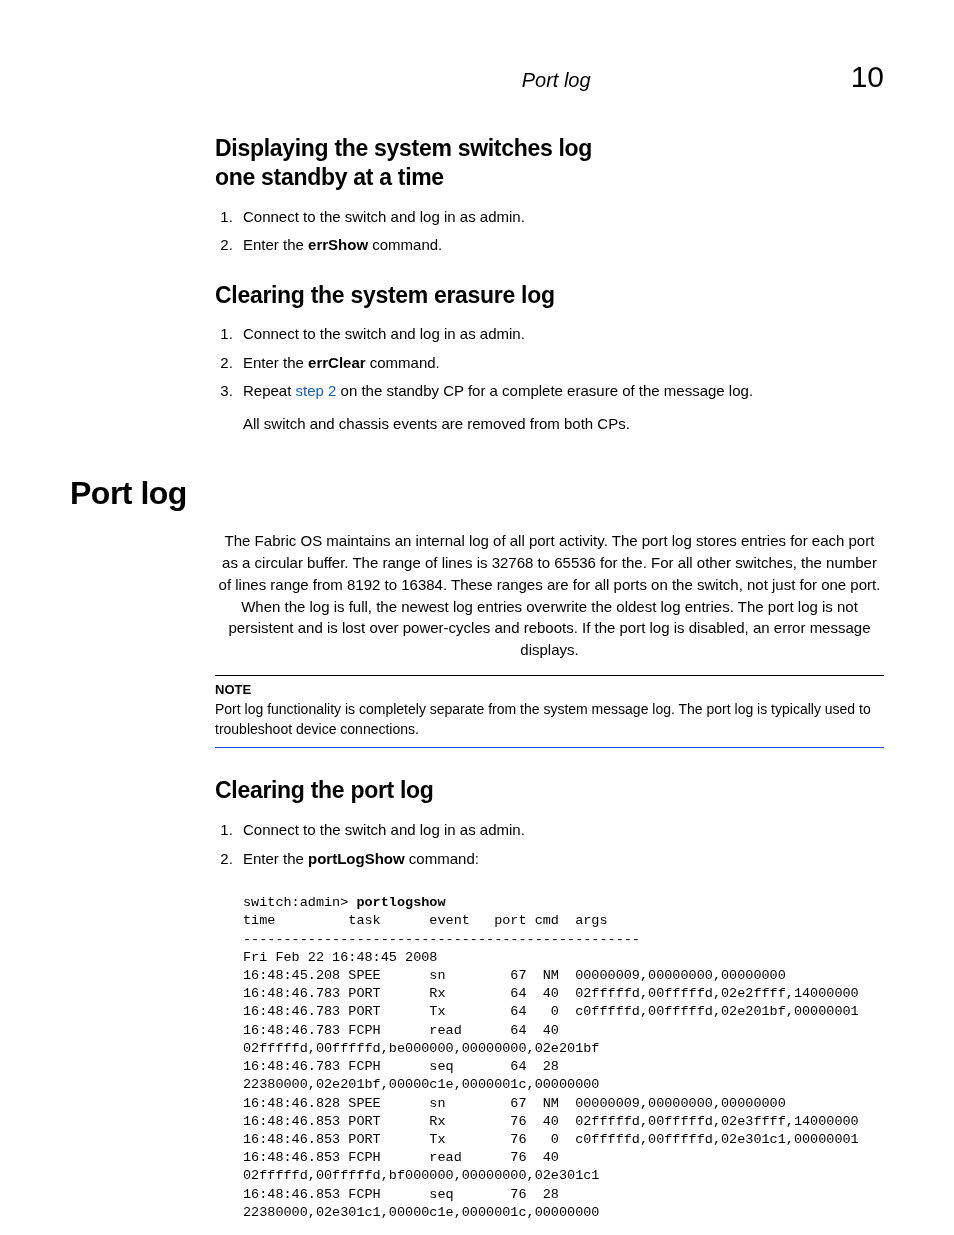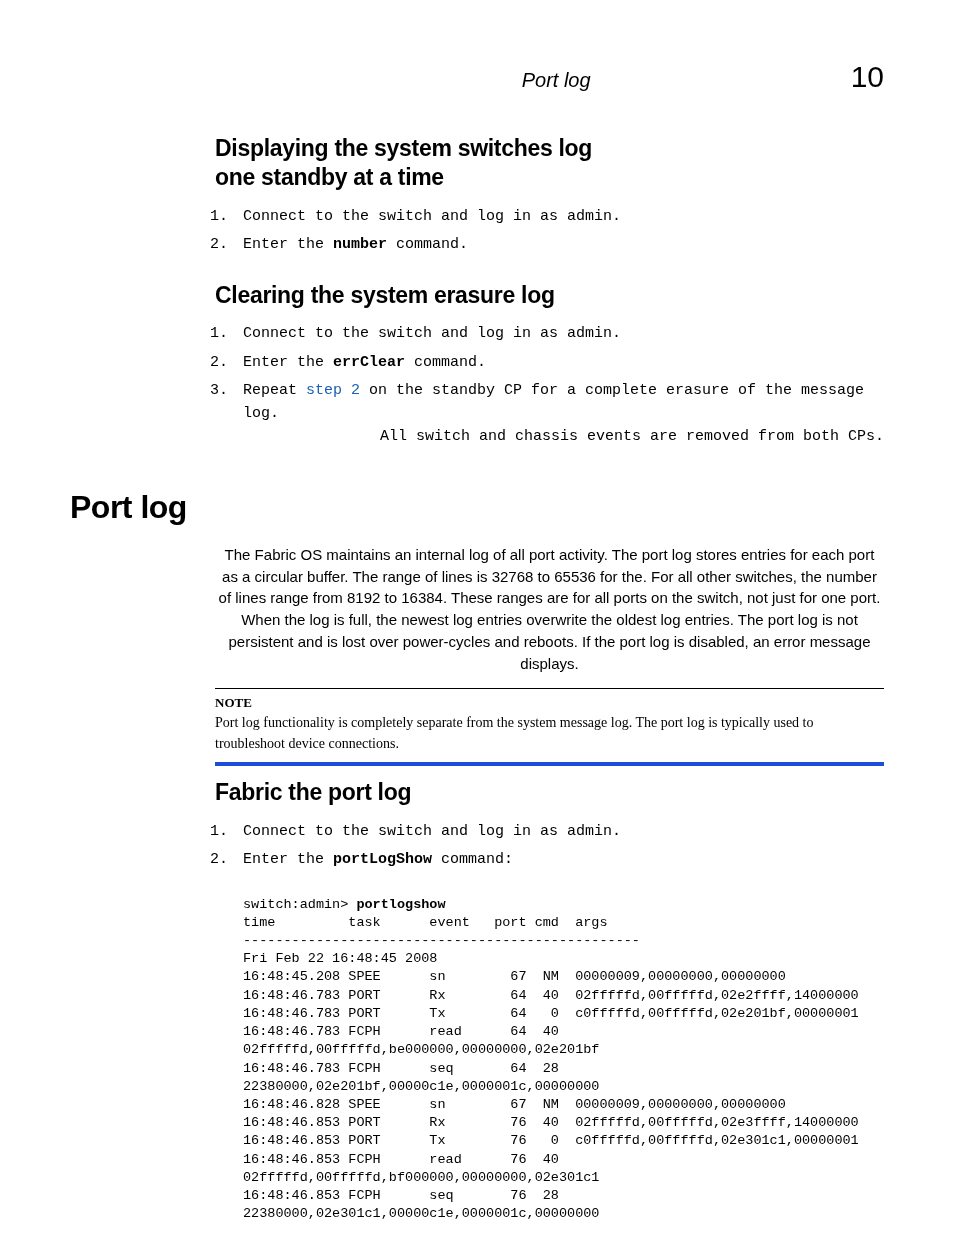--- a/index.html
+++ b/index.html
@@ -51,38 +51,36 @@
     font-size: 32px;
     margin: 40px 0 18px 0;
     font-stretch: condensed;
     letter-spacing: -0.5px;
   }
   ol {
     margin: 0 0 24px 0;
     padding-left: 22px;
     font-size: 15px;
     line-height: 1.5;
-    font-family: Liberation Mono, monospace;
   }
   ol li {
     margin-bottom: 6px;
     padding-left: 6px;
   }
   p.body {
     font-size: 15px;
     line-height: 1.45;
     margin: 0 0 12px 0;
     text-align: center;
   }
   .note-block {
     border-top: 1px solid #000;
-    border-bottom: 4px solid #1d4ed8;
+    border-bottom: 1px solid #1d4ed8;
     padding: 6px 0 8px 0;
-    margin: 14px 0 12px 0;
-    font-family: Liberation Serif, serif;
+    margin: 14px 0 28px 0;
   }
   .note-label {
     font-weight: bold;
     font-size: 13px;
     margin-bottom: 2px;
     font-stretch: condensed;
   }
   .note-text {
     font-size: 14px;
     line-height: 1.45;
@@ -115,48 +113,48 @@
   </div>
 
   <div class="content">
     <h2 class="sub">
       <span>Displaying the system switches log</span><br>
       <span>one standby at a time</span>
     </h2>
     <ol>
       <li><span>Connect to the switch and log in as admin.</span></li>
       <li>
-        <span>Enter the </span><span class="bold">number</span><span> command.</span>
+        <span>Enter the </span><span class="bold">errShow</span><span> command.</span>
       </li>
     </ol>
 
     <h2 class="sub">Clearing the system erasure log</h2>
     <ol>
       <li><span>Connect to the switch and log in as admin.</span></li>
       <li>
         <span>Enter the </span><span class="bold">errClear</span><span> command.</span>
       </li>
       <li>
         <span>Repeat </span><span class="link">step 2</span><span> on the standby CP for a complete erasure of the message log.</span>
-        <div class="indent-block" style="margin-left:0; margin-top:1px;text-align:right;">All switch and chassis events are removed from both CPs.</div>
+        <div class="indent-block" style="margin-left:0; margin-top:10px;">All switch and chassis events are removed from both CPs.</div>
       </li>
     </ol>
   </div>
 
   <h1 class="section">Port log</h1>
 
   <div class="content">
     <p class="body">The Fabric OS maintains an internal log of all port activity. The port log stores entries for each port as a circular buffer. The range of lines is 32768 to 65536 for the. For all other switches, the number of lines range from 8192 to 16384. These ranges are for all ports on the switch, not just for one port. When the log is full, the newest log entries overwrite the oldest log entries. The port log is not persistent and is lost over power-cycles and reboots. If the port log is disabled, an error message displays.</p>
 
     <div class="note-block">
       <div class="note-label">NOTE</div>
       <div class="note-text">Port log functionality is completely separate from the system message log. The port log is typically used to troubleshoot device connections.</div>
     </div>
 
-    <h2 class="sub">Fabric the port log</h2>
+    <h2 class="sub">Clearing the port log</h2>
     <ol>
       <li><span>Connect to the switch and log in as admin.</span></li>
       <li>
         <span>Enter the </span><span class="bold">portLogShow</span><span> command:</span>
       </li>
     </ol>
 <pre class="console"><span>switch:admin&gt; </span><span class="mono-bold">portlogshow</span>
 <span>time         task      event   port cmd  args
 -------------------------------------------------
 Fri Feb 22 16:48:45 2008

